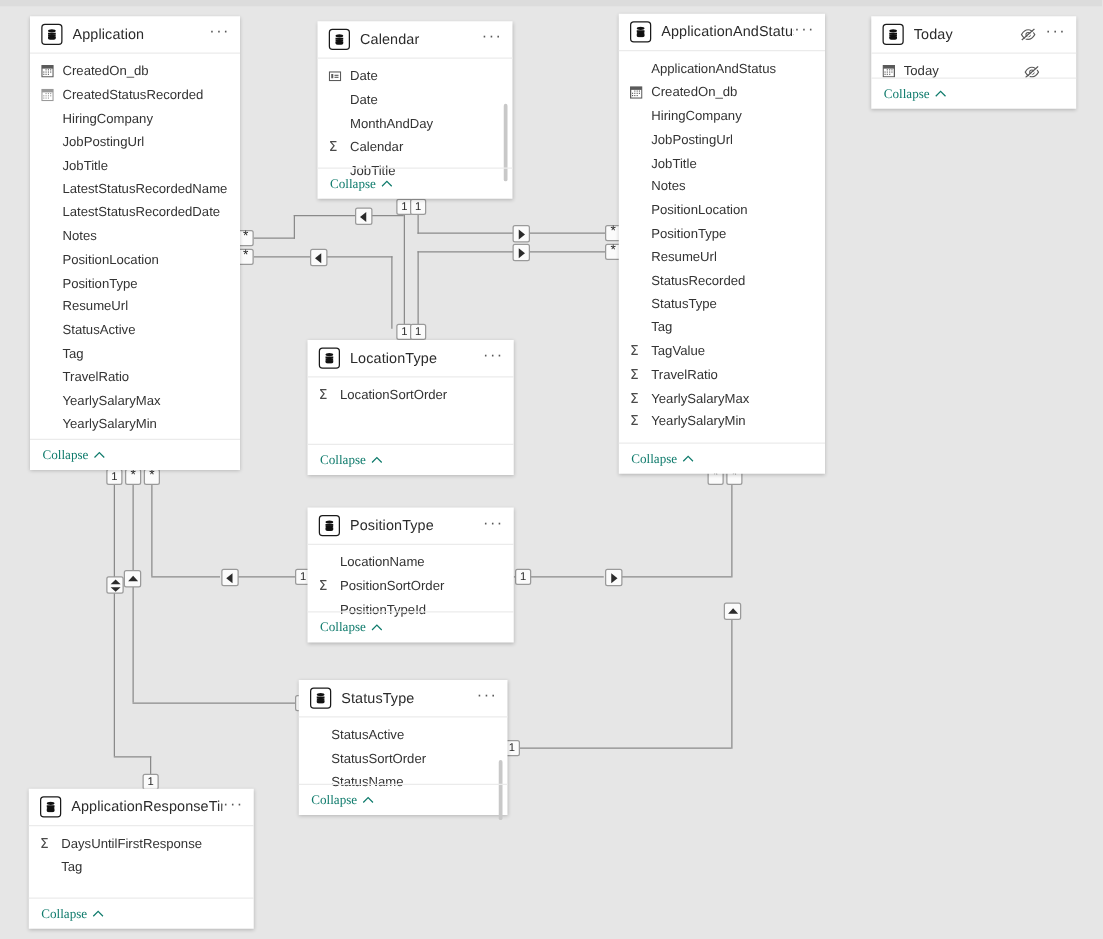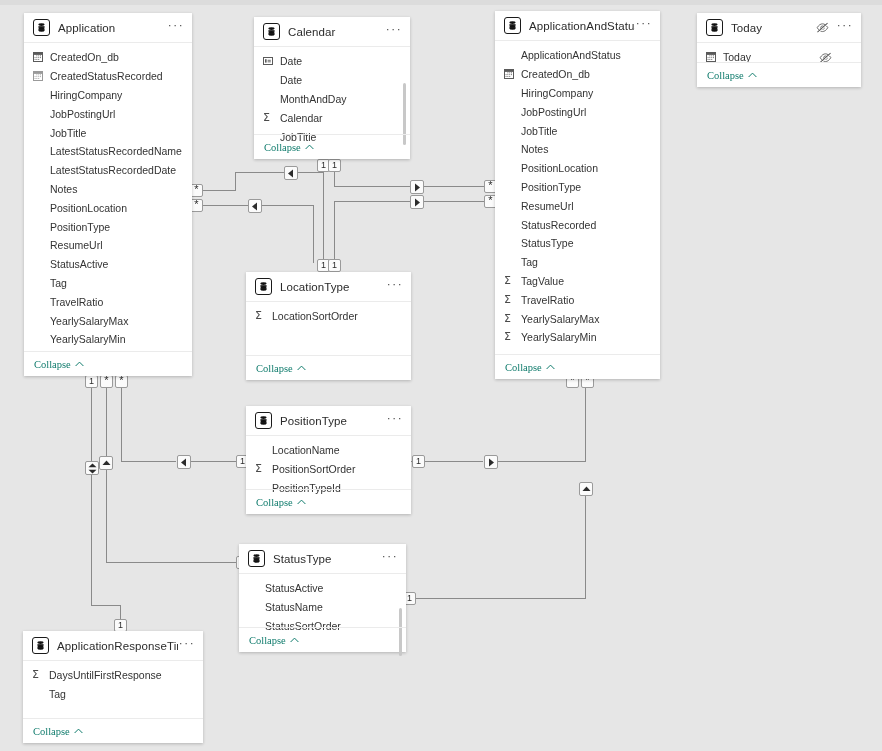--- a/index.html
+++ b/index.html
@@ -577,24 +577,24 @@
             </svg>
           </span>
           <span class="tbl-title">StatusType</span>
           <span class="dots">···</span>
         </div>
         <div class="fields">
           <div class="field">
             <span class="fname findent">StatusActive</span>
           </div>
           <div class="field">
+            <span class="fname findent">StatusSortOrder</span>
+          </div>
+          <div class="field">
             <span class="fname findent">StatusName</span>
-          </div>
-          <div class="field">
-            <span class="fname findent">StatusSortOrder</span>
           </div>
           <div class="scrollbar" style="top:34px;height:48px;"></div>
         </div>
         <div class="collapse-row" style="position: absolute; left: 0px; right: 0px; bottom: 0px;">
           <span>Collapse</span>
           <span class="chev">
             <svg width="9" height="6" viewBox="0 0 9 6">
               <path d="M0.6 5 L4.5 1.1 L8.4 5" fill="none" stroke="#0f7b6c" stroke-width="1"></path>
             </svg>
           </span>

